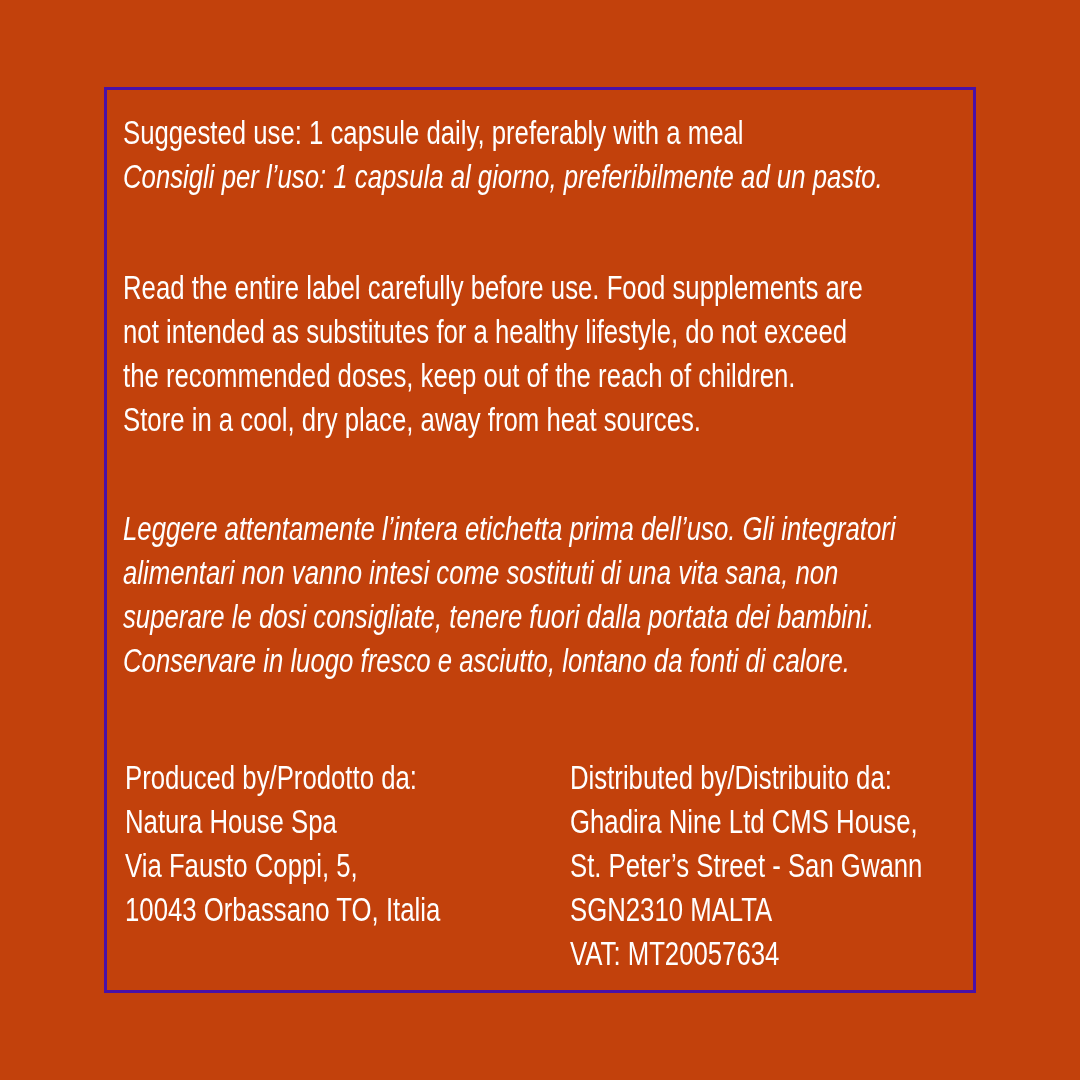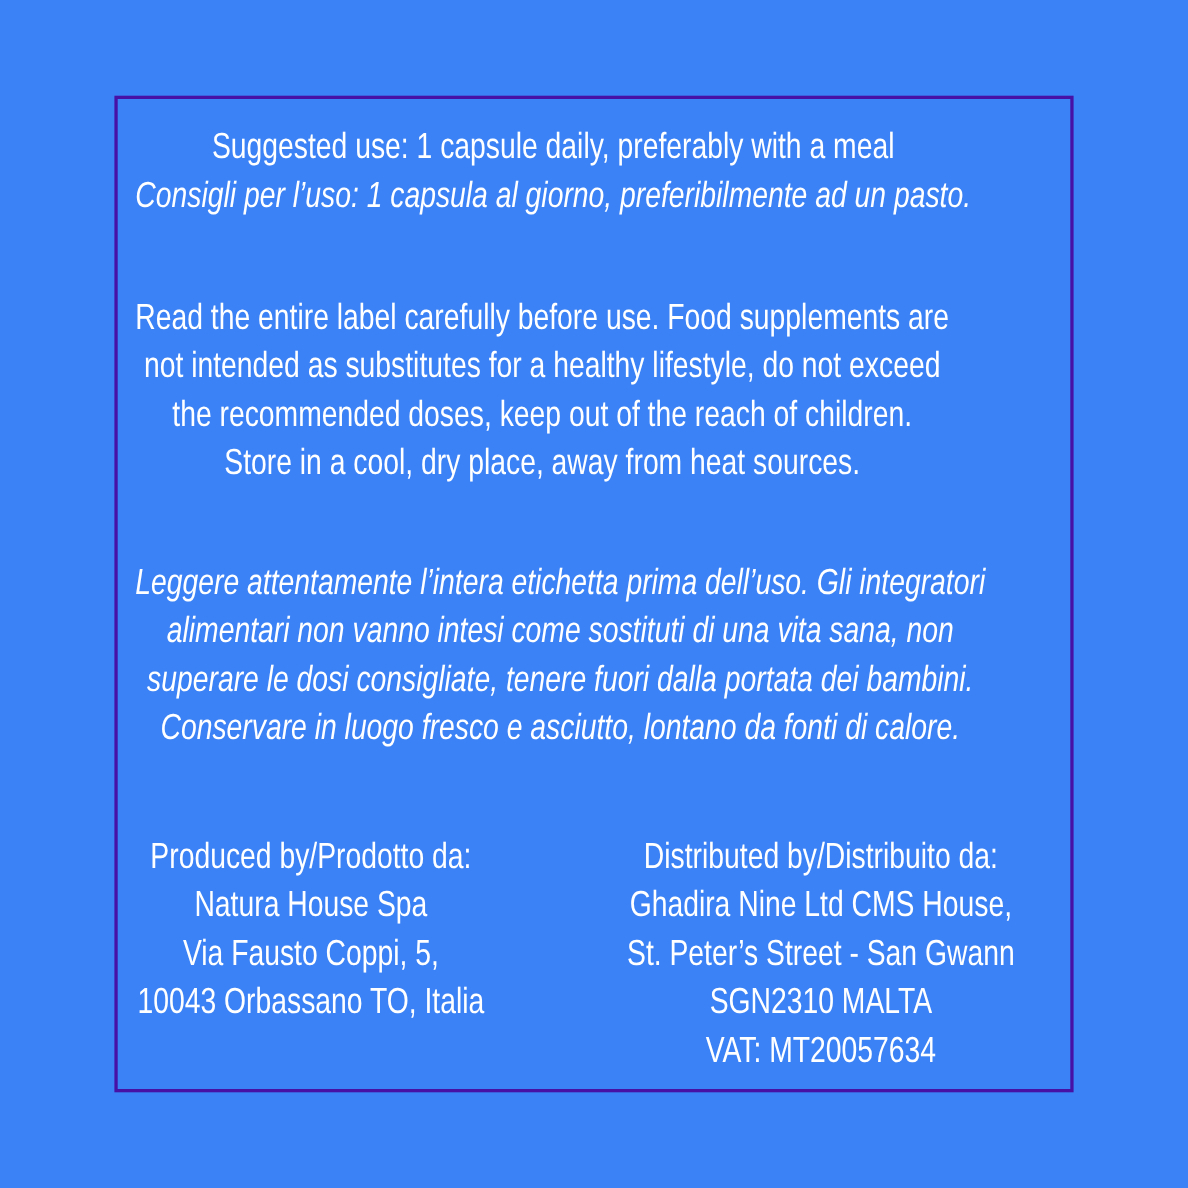--- a/index.html
+++ b/index.html
@@ -4,23 +4,22 @@
 <style>
   html, body {
     margin: 0;
     padding: 0;
     background: #000000;
   }
   .canvas {
     position: relative;
     width: 1080px;
     height: 1080px;
-    background: #3b82f6;
+    background: #c2410c;
     overflow: hidden;
-    text-align: center;
   }
   .frame {
     position: absolute;
     left: 104px;
     top: 87px;
     width: 872px;
     height: 906px;
     box-sizing: border-box;
     border: 3px solid #4811a6;
     overflow: hidden;

